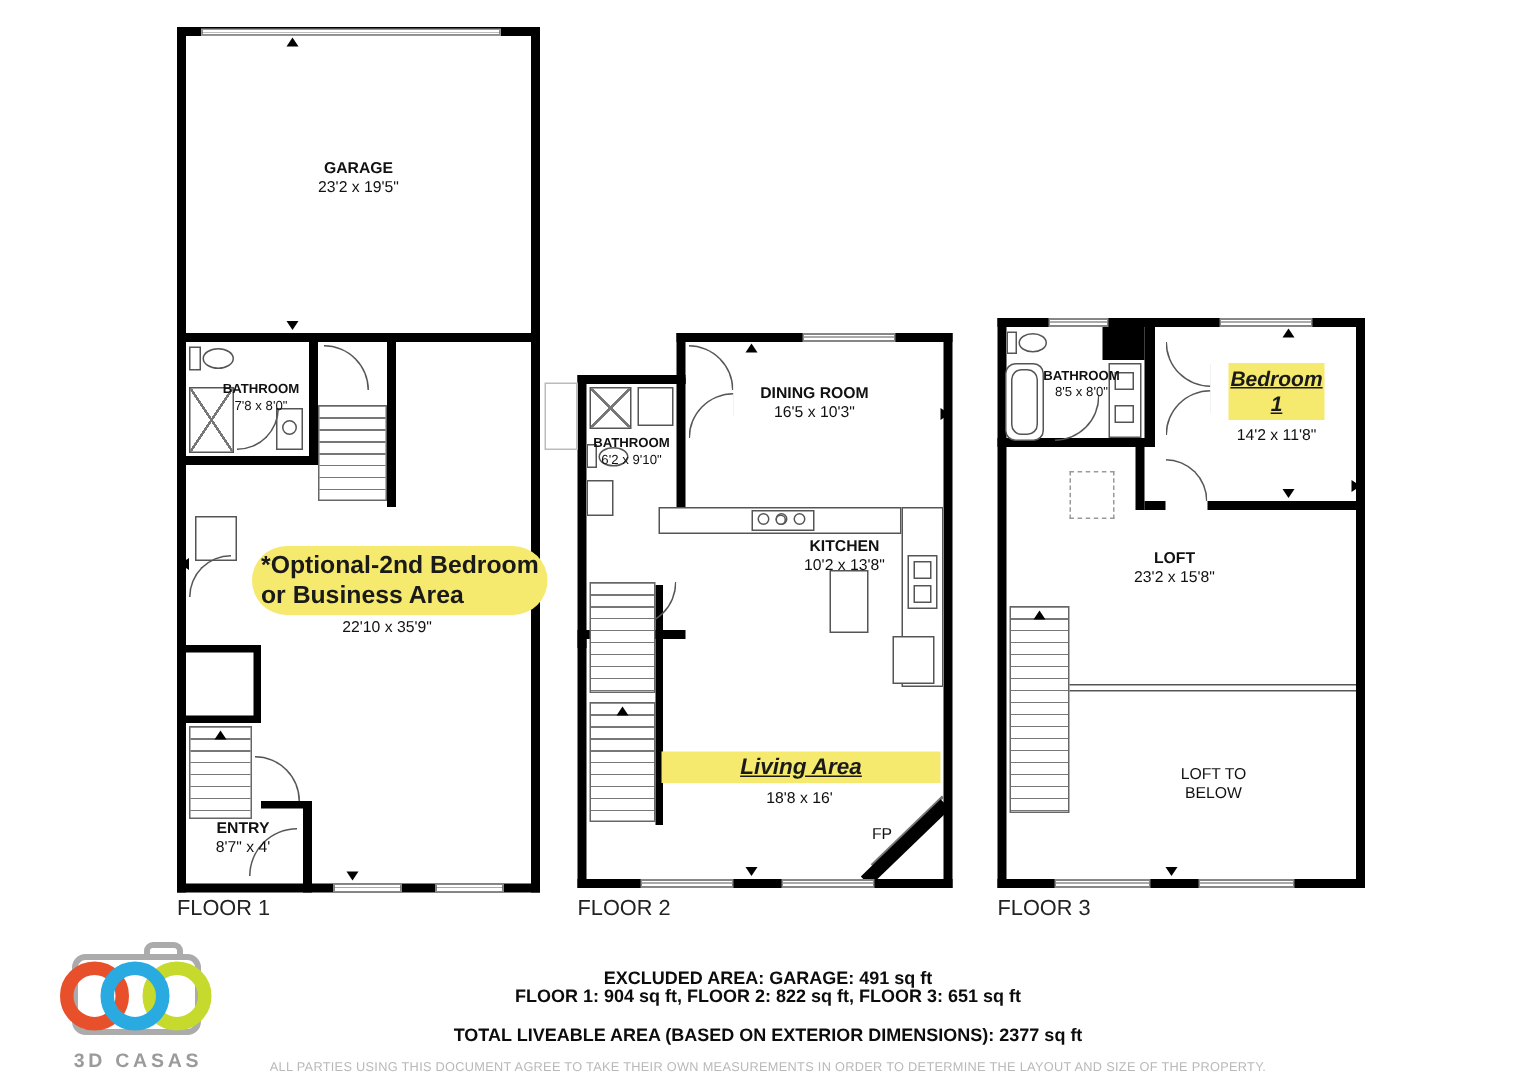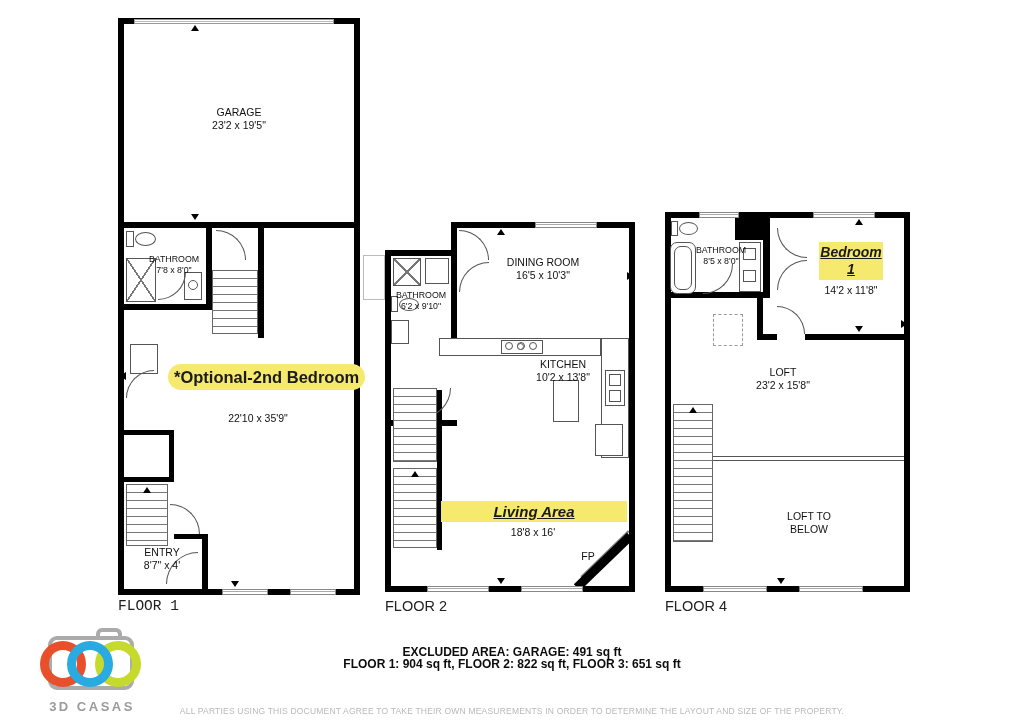--- a/index.html
+++ b/index.html
@@ -13,21 +13,21 @@
   .door{position:absolute;border-top:1.5px solid #555;border-left:1.5px solid #555;border-top-left-radius:100% 100%;box-sizing:border-box;}
   .thin{position:absolute;border:1px solid #555;box-sizing:border-box;background:#fff;}
   .shower{position:absolute;border:1px solid #555;box-sizing:border-box;background:
     linear-gradient(to bottom right,transparent calc(50% - 0.8px),#777 calc(50% - 0.8px),#777 calc(50% + 0.8px),transparent calc(50% + 0.8px)),
     linear-gradient(to bottom left,transparent calc(50% - 0.8px),#777 calc(50% - 0.8px),#777 calc(50% + 0.8px),transparent calc(50% + 0.8px));}
   .ellipse{position:absolute;border:1.2px solid #555;border-radius:50%;box-sizing:border-box;background:#fff;}
   .roundrect{position:absolute;border:1.2px solid #555;border-radius:7px;box-sizing:border-box;background:#fff;}
   .dashedbox{position:absolute;border:1.5px dashed #999;box-sizing:border-box;}
   .railing{position:absolute;border-top:1.5px solid #555;border-bottom:1.5px solid #555;box-sizing:border-box;}
   .rlabel{position:absolute;transform:translateX(-50%);text-align:center;font-size:10.5px;line-height:13px;white-space:nowrap;color:#111;}
-  .rlabel .nm{font-weight:normal;}
+  .rlabel .nm{font-weight:bold;}
   .rlabel.sm{font-size:8.8px;line-height:11px;}
   .hl{background:#f5e96e;}
   .hl-big{position:absolute;background:#f5e96e;font-weight:bold;font-size:16.5px;line-height:20px;color:#1a1a1a;padding:3px 6px;white-space:nowrap;}
   .hl-script{font-weight:bold;font-style:italic;text-decoration:underline;}
   .floor-label{position:absolute;font-size:14.5px;color:#222;}
   .arr{position:absolute;width:0;height:0;}
   .arr.up{border-left:4px solid transparent;border-right:4px solid transparent;border-bottom:6px solid #000;}
   .arr.down{border-left:4px solid transparent;border-right:4px solid transparent;border-top:6px solid #000;}
   .arr.left{border-top:4px solid transparent;border-bottom:4px solid transparent;border-right:6px solid #000;}
   .arr.right{border-top:4px solid transparent;border-bottom:4px solid transparent;border-left:6px solid #000;}
@@ -100,28 +100,29 @@
     <div class="rlabel" style="left:121px;top:88px;">
       <div class="nm">GARAGE</div>
       <div>23'2 x 19'5"</div>
     </div>
     <div class="rlabel sm" style="left:56px;top:236px;">
       <div class="nm">BATHROOM</div>
       <div>7'8 x 8'0"</div>
     </div>
     <div class="hl-big" style="left:50px;top:346px;border-radius:23px;">
       <div>*Optional-2nd Bedroom</div>
+      <div>or  Business Area</div>
     </div>
     <div class="rlabel" style="left:140px;top:394px;">22'10 x 35'9"</div>
     <div class="rlabel" style="left:44px;top:528px;text-align:center;">
       <div class="nm">ENTRY</div>
       <div>8'7"  x 4'</div>
     </div>
   </div>
-  <div class="floor-label" style="left:118px;top:598px;font-family:Liberation Mono, monospace;">FLOOR 1</div>
+  <div class="floor-label" style="left:118px;top:598px;">FLOOR 1</div>
 
   <div class="floor" style="left:385px;top:222px;width:250px;height:370px;">
 
     <div class="wall" style="left:66px;top:0;width:184px;height:6px;"></div>
     <div class="wall" style="left:66px;top:0;width:6px;height:34px;"></div>
     <div class="wall" style="left:0;top:28px;width:72px;height:6px;"></div>
     <div class="wall" style="left:0;top:28px;width:6px;height:182px;"></div>
     <div class="wall" style="left:66px;top:30px;width:6px;height:100px;"></div>
     <div class="wall" style="left:0;top:198px;width:72px;height:6px;"></div>
     <div class="wall" style="left:0;top:204px;width:6px;height:166px;"></div>
@@ -241,28 +242,29 @@
       <div class="hl-script" style="font-size:14px;line-height:17px;color:#1a1a1a;">Bedroom</div>
       <div class="hl-script" style="font-size:14px;line-height:17px;color:#1a1a1a;">1</div>
     </div>
     <div class="rlabel" style="left:186px;top:72px;">14'2 x 11'8"</div>
     <div class="rlabel" style="left:118px;top:154px;">
       <div class="nm">LOFT</div>
       <div>23'2 x 15'8"</div>
     </div>
     <div class="rlabel" style="left:144px;top:298px;width:72px;white-space:normal;">LOFT TO BELOW</div>
   </div>
-  <div class="floor-label" style="left:665px;top:598px;">FLOOR 4</div>
+  <div class="floor-label" style="left:665px;top:598px;">FLOOR 3</div>
 
   <div>
     <div class="cam-bump" style="left:96px;top:628px;width:26px;height:14px;"></div>
     <div class="cam" style="left:48px;top:636px;width:86px;height:54px;"></div>
     <div class="ring" style="left:40px;top:641px;width:46px;height:46px;border:9px solid #e8502b;"></div>
     <div class="ring" style="left:95px;top:641px;width:46px;height:46px;border:9px solid #c6d92d;"></div>
     <div class="ring" style="left:67px;top:641px;width:46px;height:46px;border:9px solid #29abe2;"></div>
     <div class="brand" style="left:38px;top:699px;width:108px;">3D CASAS</div>
   </div>
 
   <div class="footer-line fline" style="top:657px;">FLOOR 1: 904 sq ft, FLOOR 2: 822 sq ft, FLOOR 3: 651 sq ft</div>
   <div class="footer-line fline" style="top:645px;">EXCLUDED AREA: GARAGE: 491 sq ft</div>
+  <div class="footer-line fline" style="top:683px;">TOTAL LIVEABLE AREA (BASED ON EXTERIOR DIMENSIONS): 2377 sq ft</div>
   <div class="footer-line disc" style="top:706px;">ALL PARTIES USING THIS DOCUMENT AGREE TO TAKE THEIR OWN MEASUREMENTS IN ORDER TO DETERMINE THE LAYOUT AND SIZE OF THE PROPERTY.</div>
 
 </div>
 
 </body></html>

